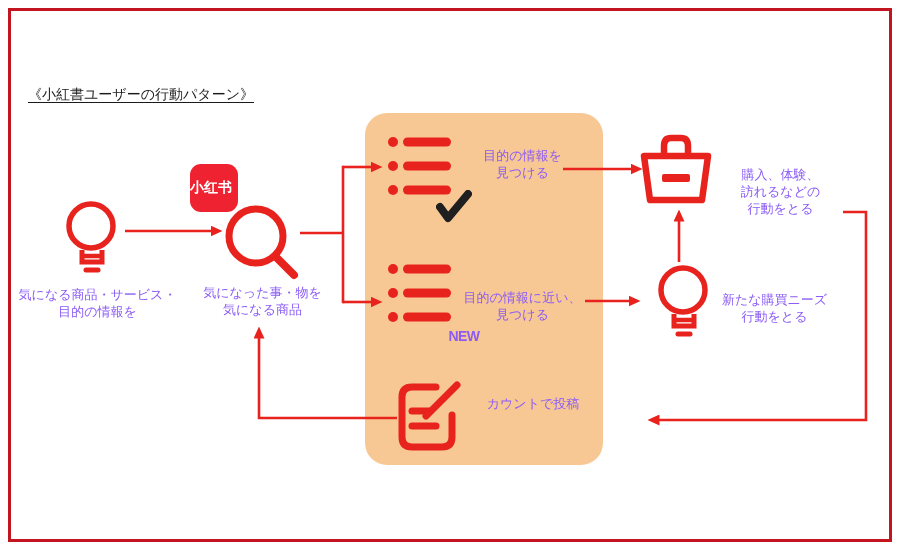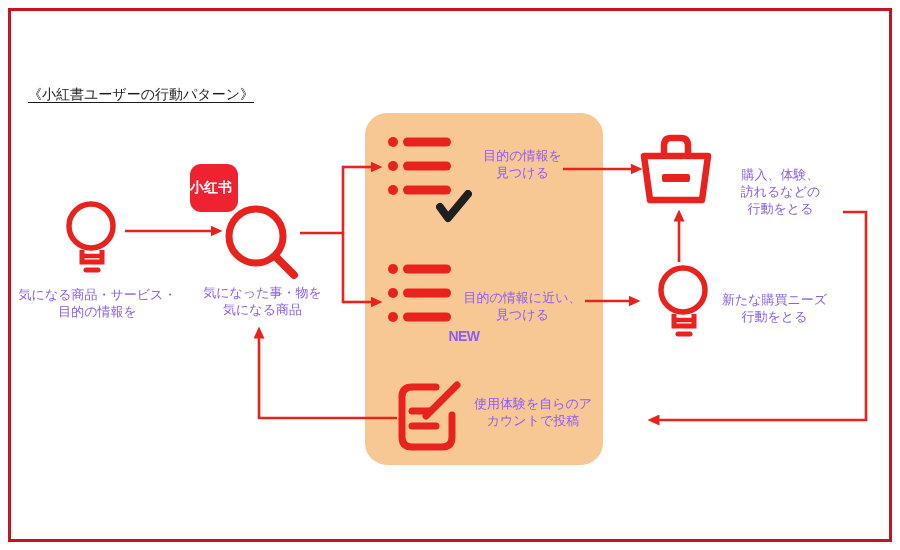--- a/index.html
+++ b/index.html
@@ -114,21 +114,20 @@
 
   <span class="icon" style="left:394px;top:379px;">
     <svg width="74" height="78" viewBox="0 0 74 78" fill="none" stroke="#e8231e" stroke-linecap="round" stroke-linejoin="round">
       <path d="M42 8 L18 8 Q8 8 8 18 L8 58 Q8 68 18 68 L48 68 Q58 68 58 58 L58 36" stroke-width="7"></path>
       <path d="M18 32 L36 32" stroke-width="7"></path>
       <path d="M18 47 L42 47" stroke-width="7"></path>
       <path d="M32 37 L63 6" stroke-width="7"></path>
     </svg>
   </span>
   <div class="label" style="left:463px;top:395px;width:140px;">
-    <div>使用体験を自らのア</div>
     <div>カウントで投稿</div>
   </div>
 
   <span class="icon" style="left:638px;top:130px;">
     <svg width="76" height="78" viewBox="0 0 76 78" fill="none" stroke="#e8231e" stroke-linejoin="round">
       <path d="M26 28 L26 16 Q26 8 33 8 L43 8 Q50 8 50 16 L50 28" stroke-width="6.5"></path>
       <path d="M6 26 L70 26 L64 70 L12 70 Z" stroke-width="6.5"></path>
       <rect x="24" y="44" width="28" height="8" rx="2" fill="#e8231e" stroke="none"></rect>
     </svg>
   </span>

